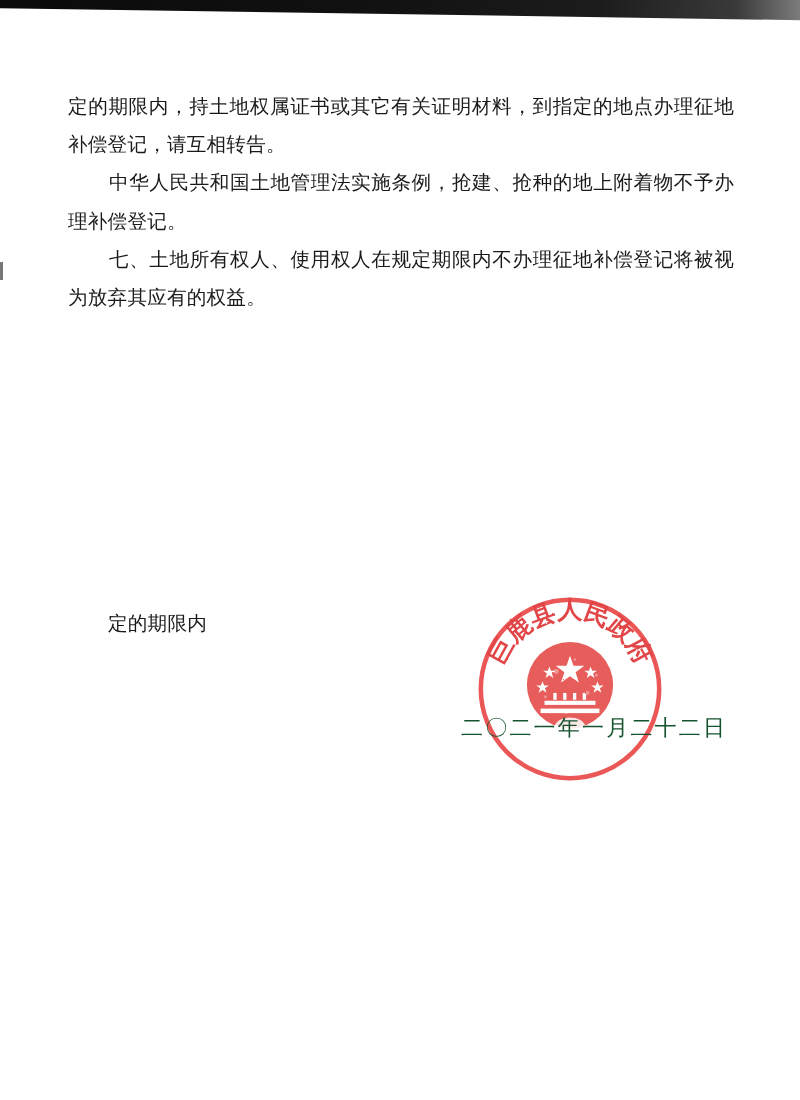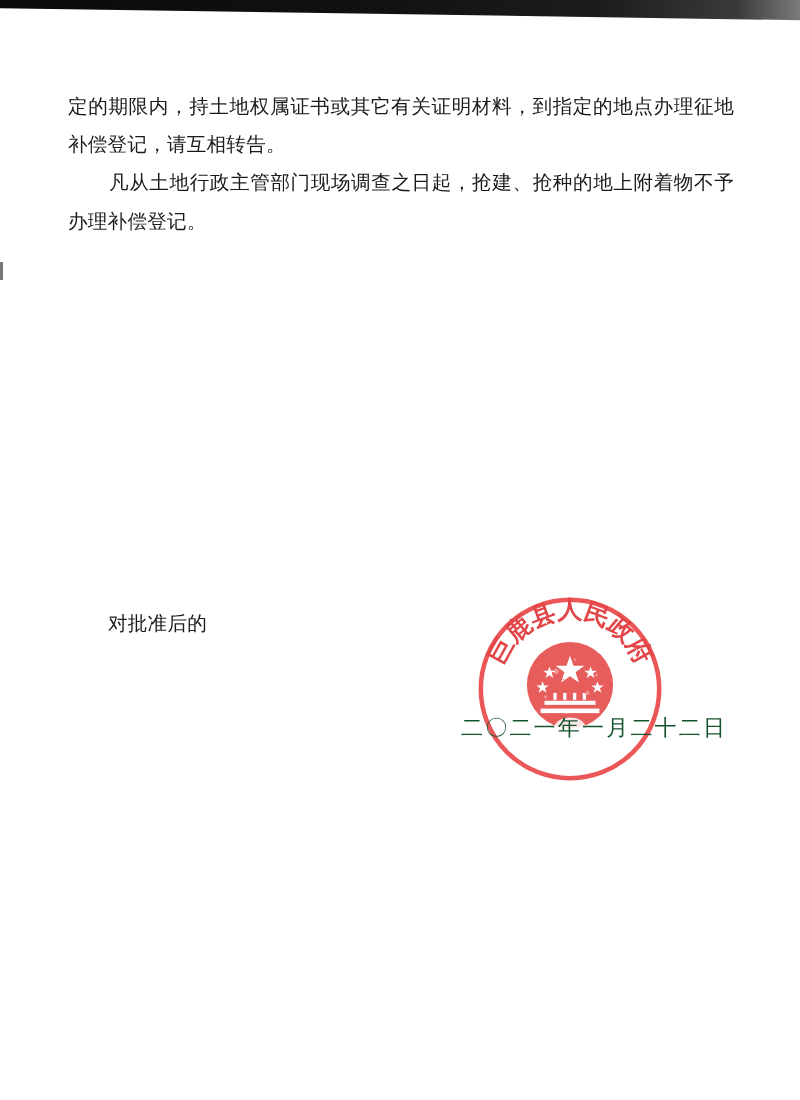--- a/index.html
+++ b/index.html
@@ -117,24 +117,25 @@
 
 <div id="page">
 
   <div class="scan-edge-top"></div>
   <div class="scan-edge-right"></div>
   <div class="scan-edge-right2"></div>
   <div class="scan-speck-left"></div>
 
   <div class="body-text">
     <p class="para">定的期限内，持土地权属证书或其它有关证明材料，到指定的地点办理征地补偿登记，请互相转告。</p>
-    <p class="para indent">凡从土地行政主管部门现场调查之日起，抢建、抢种的地上附着物不予办理补偿登记。</p>
+    <p class="para indent">中华人民共和国土地管理法实施条例，抢建、抢种的地上附着物不予办理补偿登记。</p>
+    <p class="para indent">七、土地所有权人、使用权人在规定期限内不办理征地补偿登记将被视为放弃其应有的权益。</p>
   </div>
 
-  <div class="notice-close">对批准后的</div>
+  <div class="notice-close">定的期限内</div>
 
   <div class="seal">
     <svg viewBox="0 0 200 200" xmlns="http://www.w3.org/2000/svg">
       <defs>
         <path id="sealArc" d="M 100,100 m -72,0 a 72,72 0 1,1 144,0" fill="none"></path>
         <filter id="rough">
           <feTurbulence type="fractalNoise" baseFrequency="0.9" numOctaves="3" result="n"></feTurbulence>
           <feDisplacementMap in="SourceGraphic" in2="n" scale="1.6"></feDisplacementMap>
         </filter>
       </defs>

